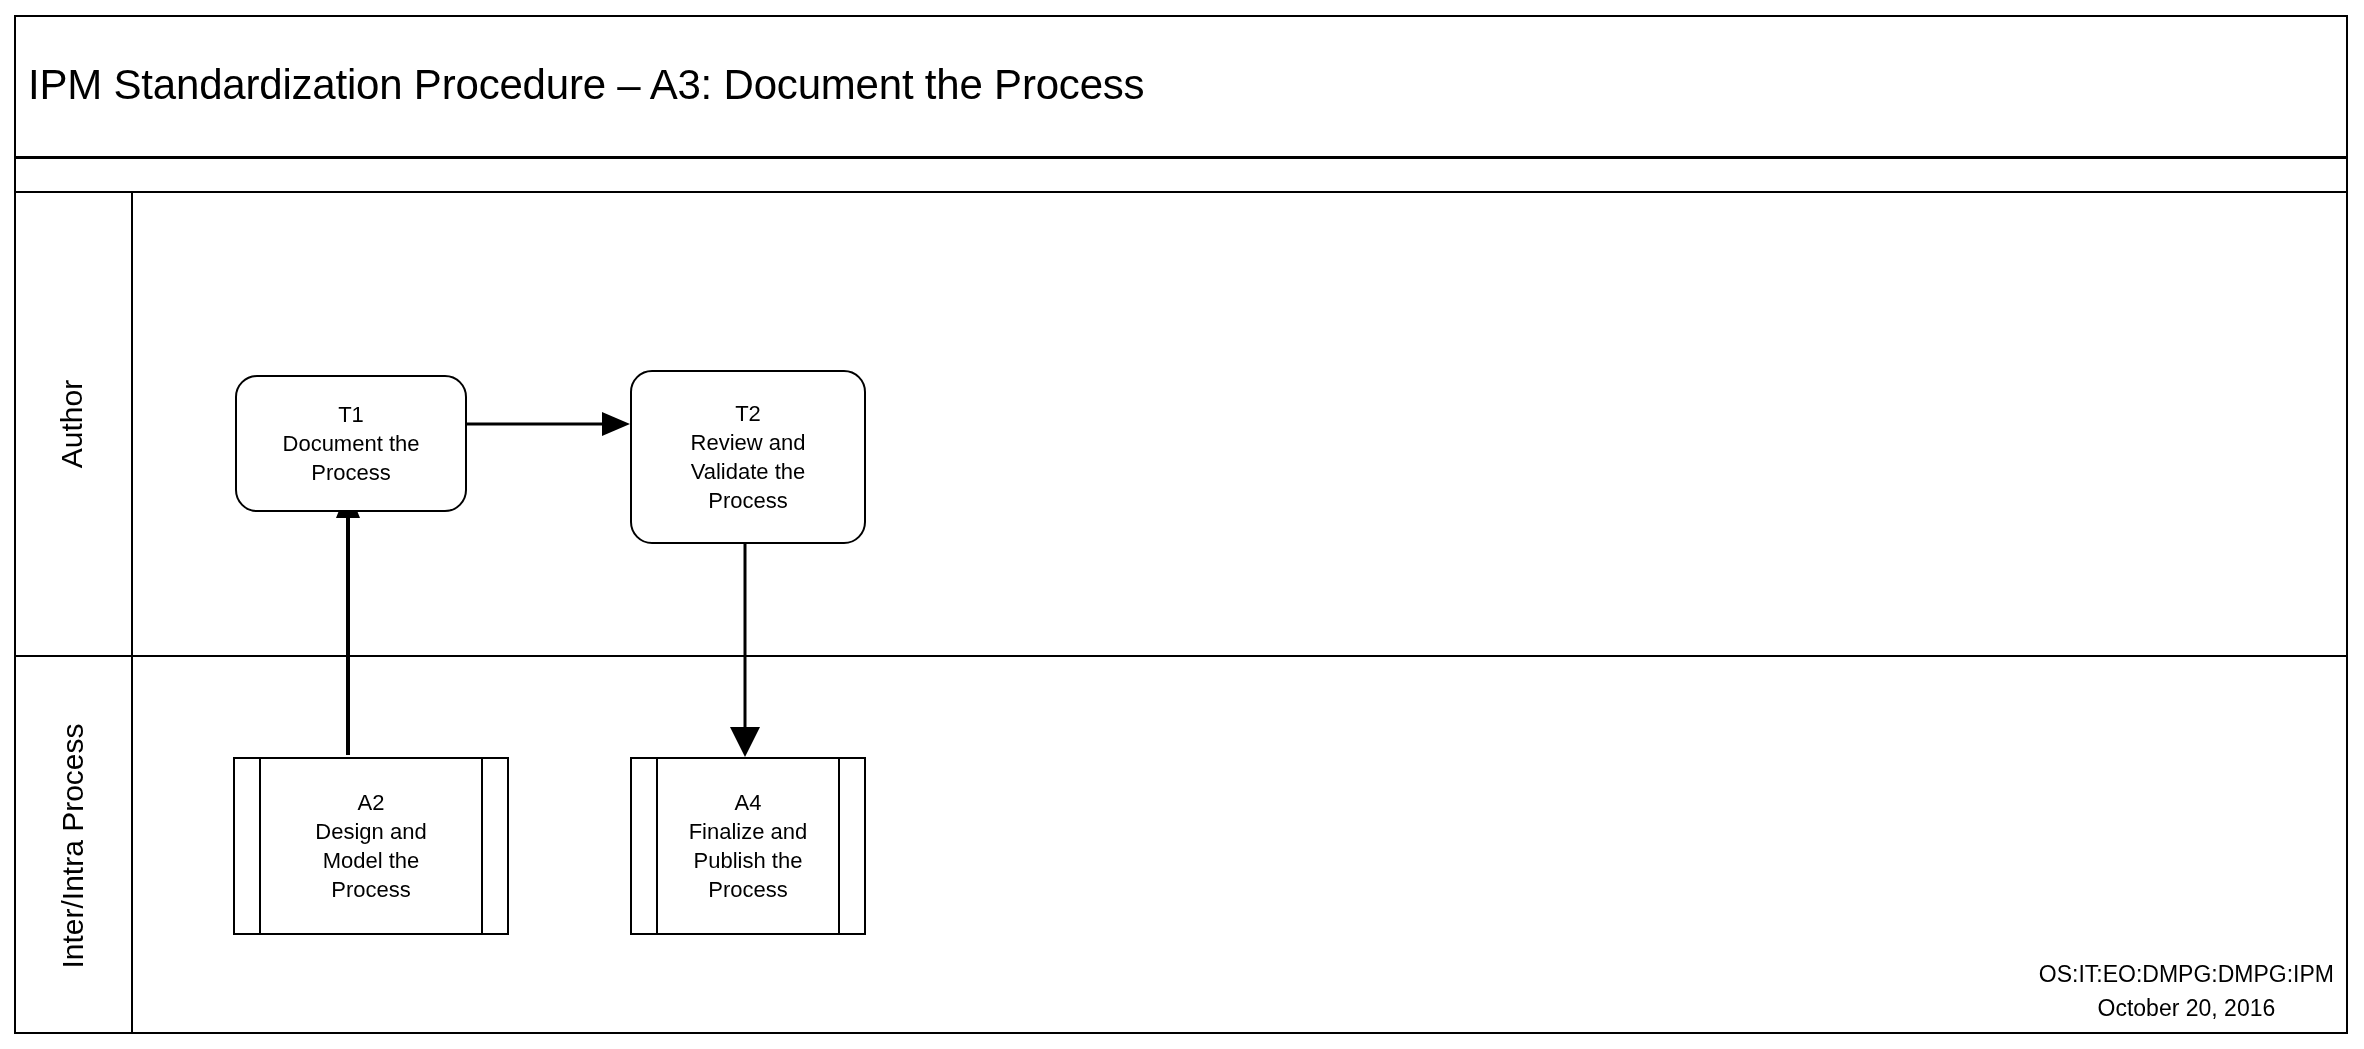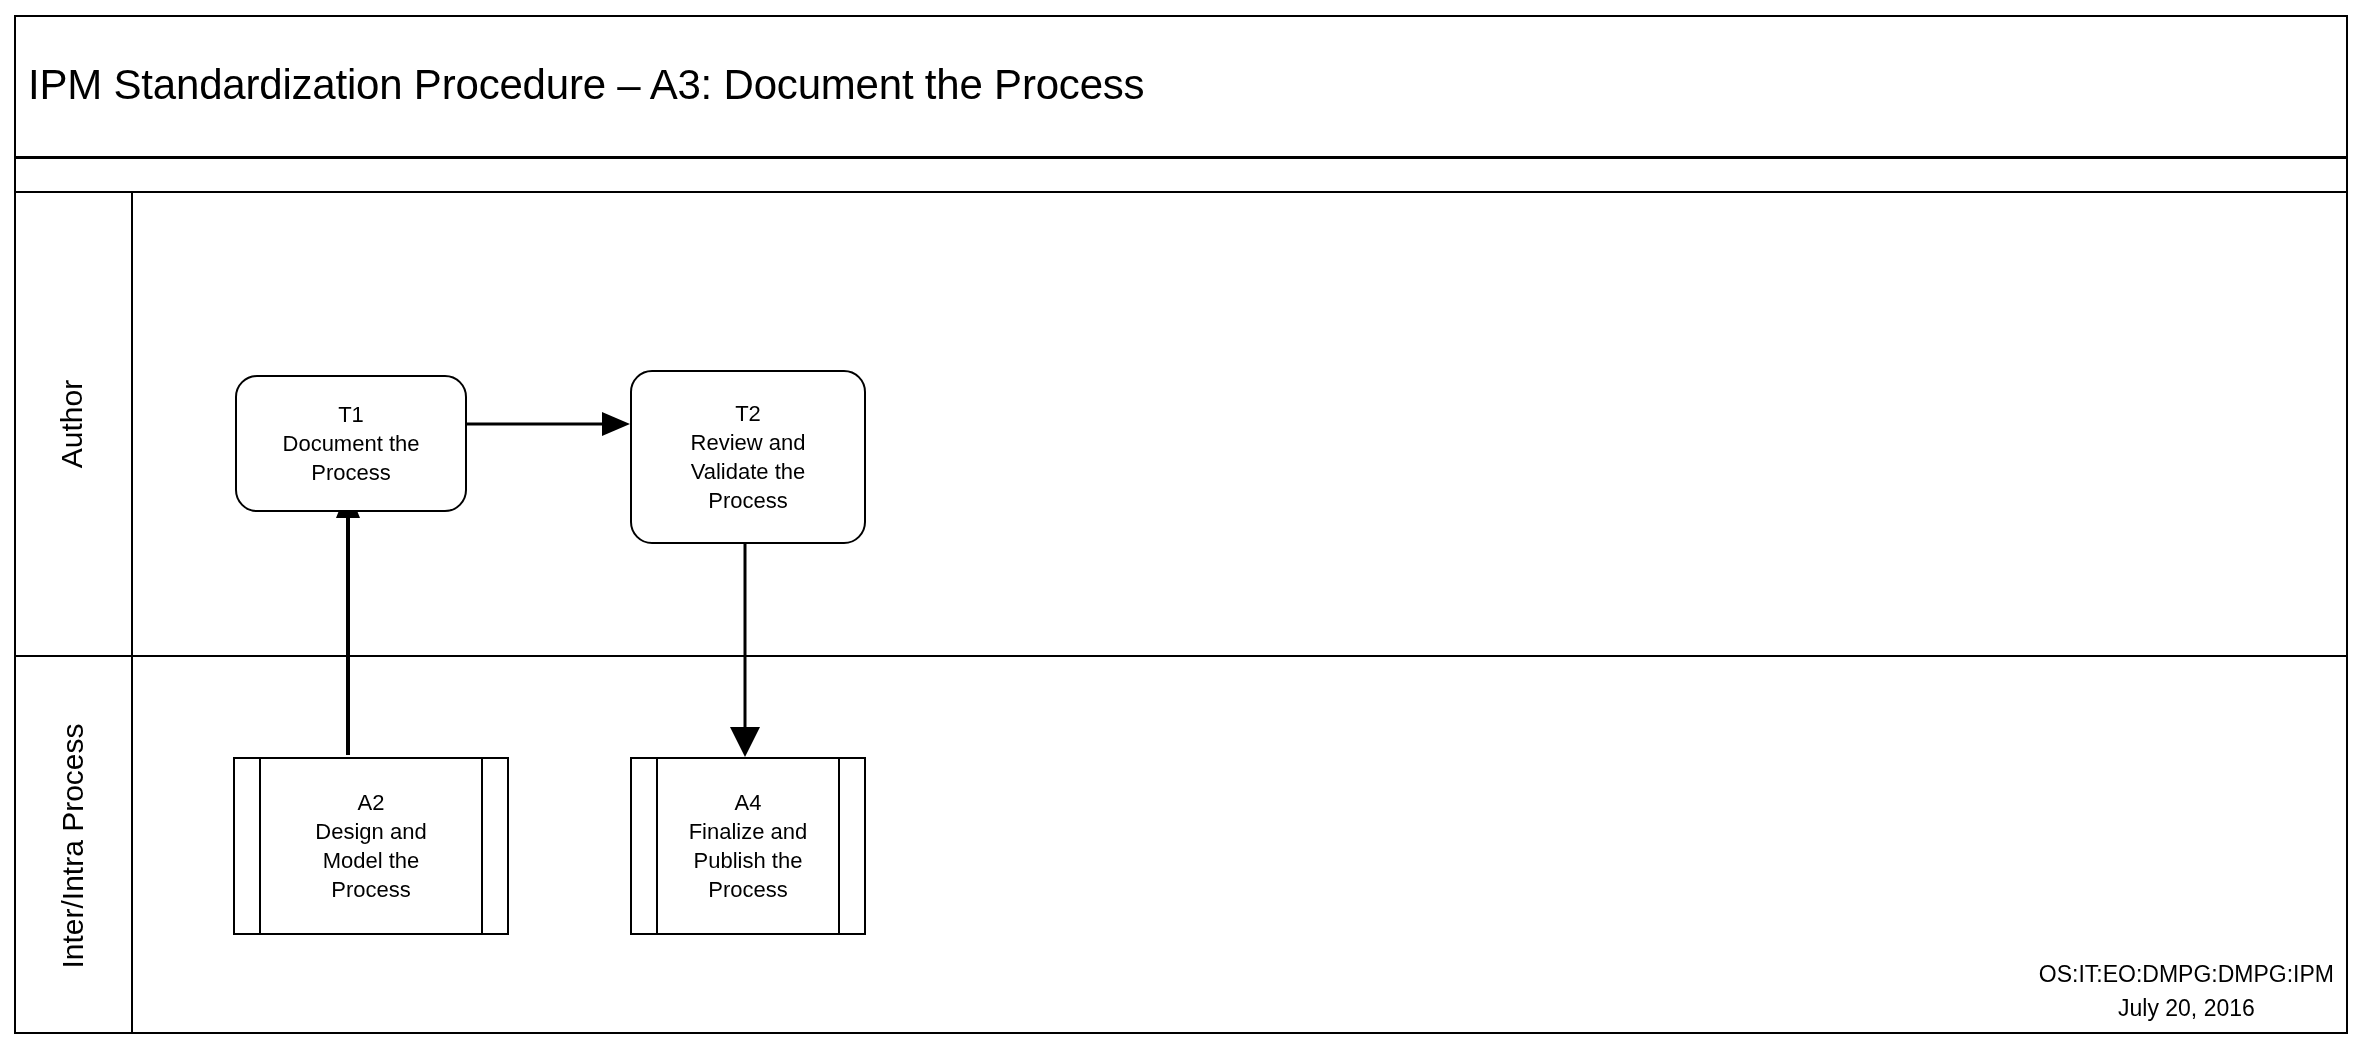--- a/index.html
+++ b/index.html
@@ -237,16 +237,16 @@
   </div>
 
   <div class="subprocess-box" style="left:630px; top:757px; width:236px; height:178px;">
     <div class="inner-rule left"></div>
     <div class="inner-rule right"></div>
     <div class="box-text">A4<br>Finalize and<br>Publish the<br>Process</div>
   </div>
 
   <div class="footer">
     <div>OS:IT:EO:DMPG:DMPG:IPM</div>
-    <div>July 20, 2016</div>
+    <div>October 20, 2016</div>
   </div>
 
 </div>
 
 </body></html>

